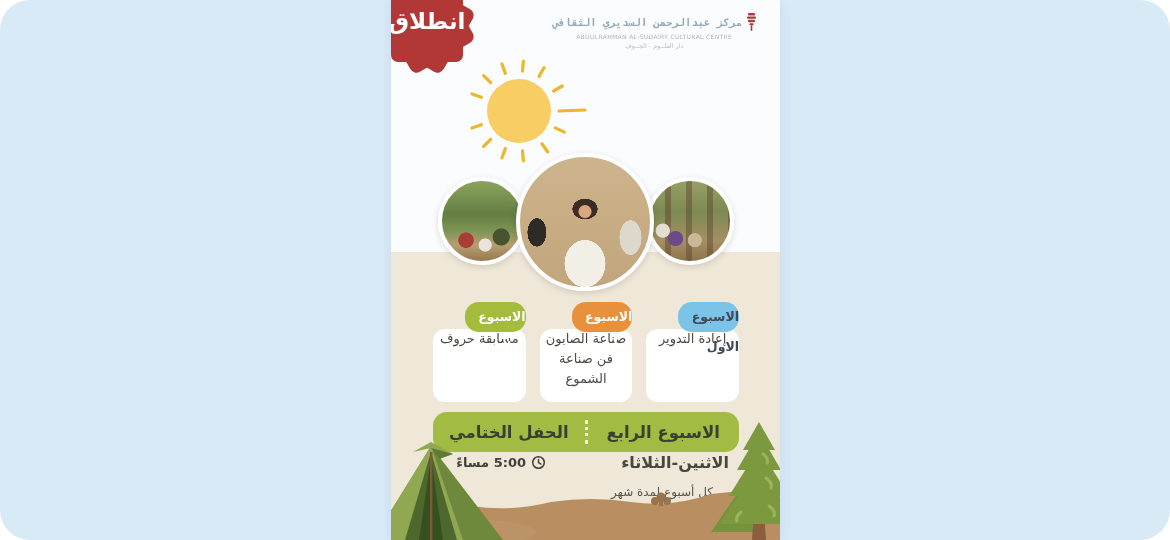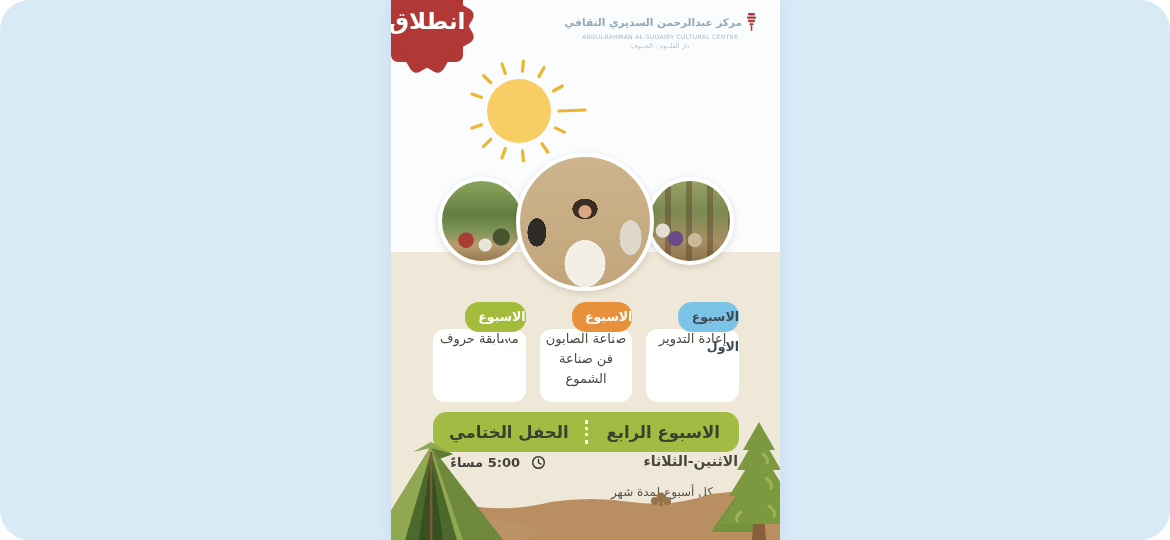--- a/index.html
+++ b/index.html
@@ -13,21 +13,21 @@
   .badge{position:absolute;left:-14px;top:-24px;width:100px;height:100px;}
   .badge .sq{position:absolute;left:14px;top:14px;width:72px;height:72px;border-radius:7px;}
   .badge .s2{transform:rotate(30deg);}
   .badge .s3{transform:rotate(60deg);}
   .badge-text{position:absolute;left:4px;top:32px;width:92px;text-align:center;
     color:#fff;font-size:23px;font-weight:bold;direction:rtl;}
 
   
   .logo{position:absolute;top:13px;right:24px;text-align:center;direction:rtl;}
   .logo-row{display:flex;align-items:center;gap:5px;direction:rtl;justify-content:flex-start;}
-  .logo-ar{font-size:10.5px;font-weight:bold;color:#92A9B9;letter-spacing:0;}
+  .logo-ar{font-size:10.5px;font-weight:bold;color:#92A9B9;letter-spacing:0;font-family:Liberation Mono, monospace;}
   .logo-en{font-size:6px;color:#A7B8C4;letter-spacing:.35px;margin-top:2px;direction:ltr;}
   .logo-tag{font-size:6.5px;color:#B6C3CE;margin-top:2px;}
 
   .sun{position:absolute;left:73px;top:56px;}
 
   .title{position:absolute;left:0;top:84px;width:389px;text-align:center;
     padding-left:16px;box-sizing:border-box;font-size:34px;font-weight:bold;
     color:#1E1E1C;direction:rtl;line-height:44px;}
 
   
@@ -66,25 +66,25 @@
     font-size:13px;color:#4A4A42;direction:rtl;line-height:1.55;z-index:1;}
 
   
   .banner{position:absolute;left:42px;top:412px;width:306px;height:40px;
     border-radius:14px;display:flex;align-items:center;direction:rtl;}
   .banner-cell{flex:1;text-align:center;font-size:16.5px;font-weight:bold;
     color:#3A4030;direction:rtl;}
   .banner-div{height:24px;border-left:3px dotted rgba(255,255,255,.9);}
 
   
-  .days{position:absolute;right:42px;top:453px;font-size:14px;font-weight:600;
+  .days{position:absolute;right:51px;top:453px;font-size:16px;font-weight:600;
     color:#474740;direction:rtl;}
   .freq{position:absolute;right:67px;top:485px;font-size:12px;color:#55554C;direction:rtl;}
   .time{position:absolute;right:234px;top:455px;display:flex;align-items:center;
-    gap:11px;direction:rtl;font-size:13px;font-weight:600;color:#42423C;}
+    gap:5px;direction:rtl;font-size:13px;font-weight:600;color:#42423C;}
 
   .terrain{position:absolute;left:0;bottom:0;}
   .tent{position:absolute;left:-6px;bottom:0;}
   .trees{position:absolute;left:312px;bottom:0;}
 </style>
 </head>
 <body>
 
 <div class="page" style="background: rgb(217, 234, 247);">
   <div class="poster">

